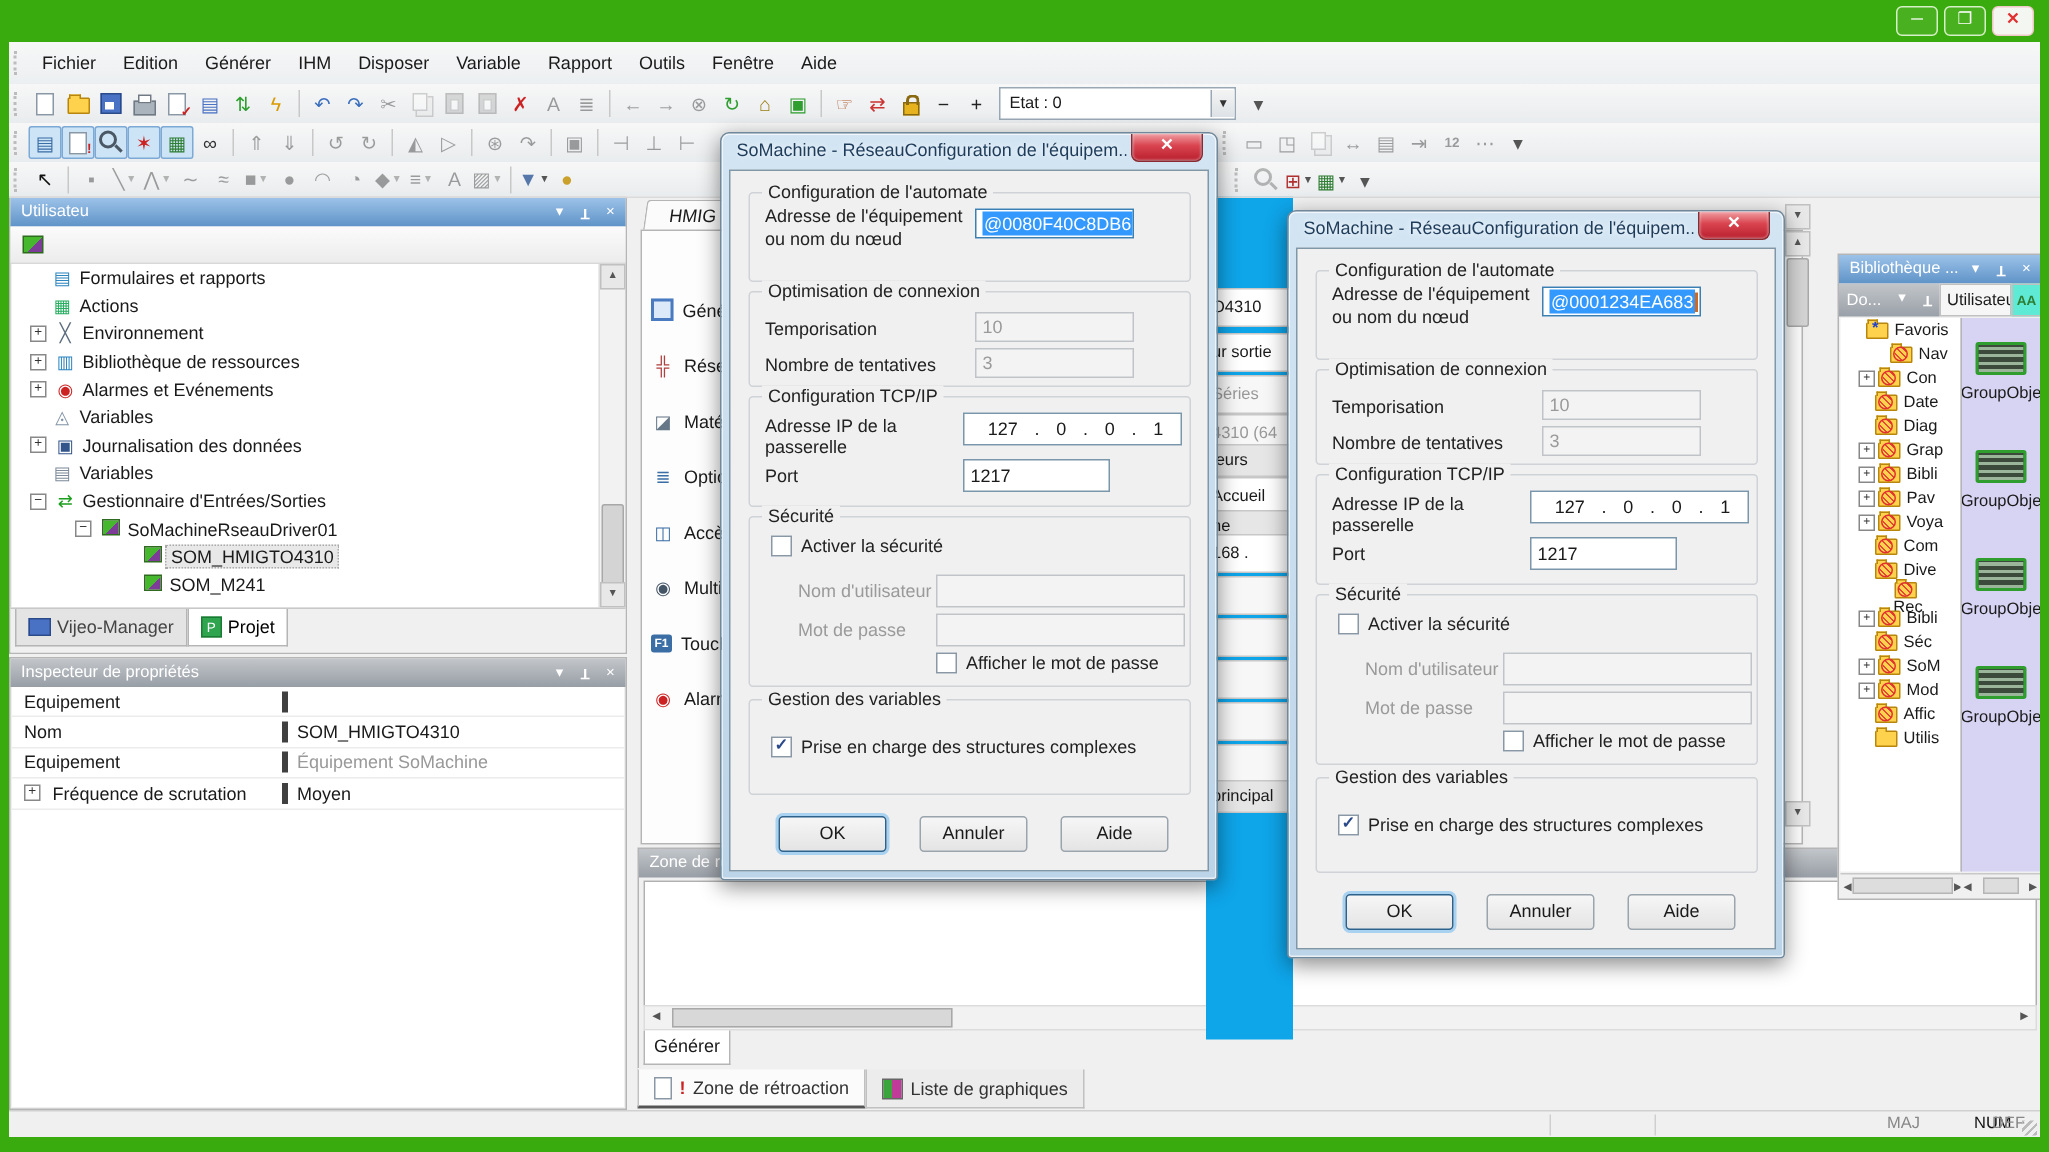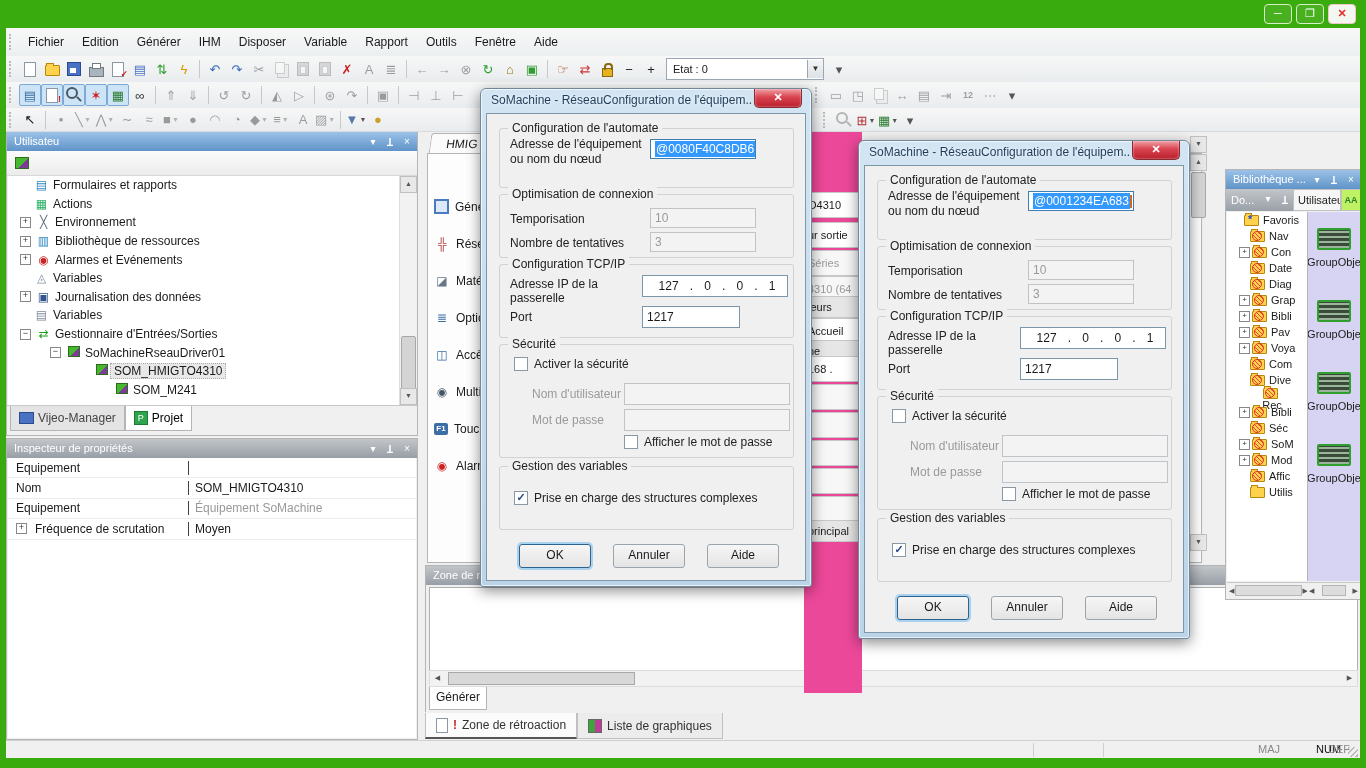--- a/index.html
+++ b/index.html
@@ -80,35 +80,35 @@
   .sthumb{position:absolute;left:1px;width:13px;background:#d4d4d4;border:1px solid #a8a8a8;border-radius:2px;}
   #navtabs{position:absolute;left:0;bottom:0;right:0;height:29px;background:#f0f0f0;border-top:1px solid #c8c8c8;display:flex;align-items:flex-start;padding-left:3px;}
   .ntab{height:24px;display:flex;align-items:center;gap:4px;padding:0 8px;font-size:12px;border:1px solid #b5b5b5;border-top:none;background:#e4e4e4;color:#444;}
   .ntab.active{background:#fff;color:#000;}
   .mon{display:inline-block;width:13px;height:10px;background:#4a72c4;border:1px solid #2a4a8a;}
   .prj{display:inline-block;width:12px;height:12px;background:#2ea44f;border:1px solid #1a7a34;color:#fff;font-size:9px;line-height:12px;text-align:center;}
   
   #inspector{left:6px;top:438px;width:410px;height:300px;border:1px solid #b5b5b5;}
   #propgrid{position:absolute;left:1px;top:19px;right:1px;bottom:1px;background:#fff;}
   .prow{height:19.4px;display:flex;border-bottom:1px solid #ececec;align-items:center;}
-  .pkey{width:172px;padding-left:8px;border-right:1px solid #404040;display:flex;align-items:center;gap:4px;}
+  .pkey{width:172px;padding-left:8px;border-right:4px solid #404040;display:flex;align-items:center;gap:4px;}
   .pval{flex:1;padding-left:6px;}
   .pval.muted{color:#999;}
   
   #center{left:425px;top:131px;width:797px;height:434px;background:#f0f0f0;}
   #doctab{position:absolute;left:5px;top:2px;width:62px;height:20px;background:#fbfbfb;border:1px solid #b5b5b5;border-bottom:none;
           border-radius:3px 3px 0 0;text-align:center;line-height:20px;font-size:12px;transform:skewX(-8deg);}
   #docbody{position:absolute;left:2px;top:22px;right:20px;bottom:2px;background:#fdfdfd;border:1px solid #b5b5b5;}
   #sidenav{position:absolute;left:6px;top:34px;width:70px;}
   .snitem{height:37px;display:flex;align-items:center;gap:6px;font-size:12px;white-space:nowrap;}
   .snic{width:16px;height:14px;display:flex;align-items:center;justify-content:center;font-size:12px;flex:0 0 auto;}
   .snic.gene{border:2px solid #4a7ac0;background:#dce9f8;width:11px;height:11px;}
   .snic.touch{background:#3a6ea5;color:#fff;font-size:8px;font-weight:bold;width:14px;height:12px;border-radius:2px;}
   
-  #fragments{position:absolute;left:804px;top:131px;width:58px;height:562px;z-index:3;background:#ec4899;}
+  #fragments{position:absolute;left:804px;top:131px;width:58px;height:562px;z-index:3;background:#0ea5e9;}
   .fragrow{position:absolute;left:0;width:100%;border:1px solid #c8c8c8;border-right:none;font-size:11px;
            display:flex;align-items:center;padding-left:3px;overflow:hidden;white-space:nowrap;}
   
   #feedback{left:425px;top:565px;width:935px;height:147px;border:1px solid #b5b5b5;}
   #fb-content{position:absolute;left:3px;top:21px;right:3px;height:82px;background:#fff;border:1px solid #b0b0b0;}
   #fb-hscroll{position:absolute;left:3px;right:3px;top:104px;height:15px;background:#f2f2f2;border:1px solid #dcdcdc;}
   .hbtn{position:absolute;top:0;width:15px;height:13px;font-size:7px;text-align:center;line-height:13px;color:#555;}
   #fb-thumb{position:absolute;left:18px;top:1px;width:185px;height:11px;background:#d8d8d8;border:1px solid #a8a8a8;}
   #fb-tab{position:absolute;left:3px;top:121px;width:56px;height:22px;background:#fff;border:1px solid #b5b5b5;border-top:none;
           font-size:12px;text-align:center;line-height:20px;}
@@ -117,21 +117,21 @@
   .btab{display:flex;align-items:center;gap:5px;padding:0 10px;font-size:12px;border:1px solid #c0c0c0;border-top:none;background:#ececec;color:#333;}
   .btab.active{background:#fbfbfb;border-bottom:2px solid #555;}
   .excl{color:#cc2222;font-weight:bold;}
   .icgrid{display:inline-block;width:12px;height:12px;background:
       linear-gradient(90deg,#3aa53a 50%,#c03a9a 50%);border:1px solid #666;}
   
   #library{left:1225px;top:131px;width:135px;height:429px;border:1px solid #b5b5b5;margin-top:38px;}
   #lib-sub{position:absolute;left:0;top:19px;right:0;height:22px;display:flex;}
   #lib-dock{width:62px;background:linear-gradient(#c2c6ca,#9aa0a8);color:#fff;font-size:11px;line-height:22px;padding-left:5px;position:relative;}
   #lib-tab{flex:1;background:#f6f6f6;border:1px solid #c0c0c0;font-size:11px;line-height:20px;padding-left:4px;overflow:hidden;white-space:nowrap;}
-  #lib-aa{width:18px;background:#bef264;border:1px solid #c0c0c0;font-size:9px;font-weight:bold;color:#2e7d32;text-align:center;line-height:20px;}
+  #lib-aa{width:18px;background:#5eead4;border:1px solid #c0c0c0;font-size:9px;font-weight:bold;color:#2e7d32;text-align:center;line-height:20px;}
   #libfolders{position:absolute;left:1px;top:42px;width:80px;bottom:18px;background:#fff;overflow:hidden;}
   .frow{height:16px;display:flex;align-items:center;font-size:11px;white-space:nowrap;}
   .fexp{width:9px;height:9px;border:1px solid #888;background:#fff;font-size:8px;line-height:7px;text-align:center;margin:0 2px 0 2px;flex:0 0 auto;color:#333;}
   .fexp-sp{width:13px;flex:0 0 auto;}
   .fold{display:inline-block;position:relative;width:13px;height:9px;background:#ffd24d;border:1px solid #b8860b;border-radius:1px;margin-right:4px;flex:0 0 auto;}
   .fold::before{content:"";position:absolute;top:-3px;left:0;width:5px;height:2px;background:#ffd24d;border:1px solid #b8860b;border-bottom:none;}
   .fold.no::after{content:"";position:absolute;left:1px;top:-1px;width:8px;height:8px;border:1px solid #e03030;border-radius:50%;
       background:repeating-linear-gradient(45deg,rgba(224,48,48,.85) 0 1px,transparent 1px 3px);}
   .fold.fav::after{content:"*";position:absolute;left:3px;top:-3px;color:#2244cc;font-size:11px;font-weight:bold;}
   #libitems{position:absolute;left:81px;top:42px;right:1px;bottom:18px;background:#d7d3f3;overflow:hidden;border-left:1px solid #b5b5b5;}
@@ -537,21 +537,21 @@
         <div class="trow" style="padding-left: 42px;">
           <span class="texp">−</span>
           <span class="tico"><span class="cube sm"></span></span>
           <span class="tlabel">SoMachineRseauDriver01</span>
         </div>
         <div class="trow sel" style="padding-left: 72px;">
           <span class="texp-sp"></span>
           <span class="tico"><span class="cube sm"></span></span>
           <span class="tlabel">SOM_HMIGTO4310</span>
         </div>
-        <div class="trow" style="padding-left: 92px;">
+        <div class="trow" style="padding-left: 72px;">
           <span class="texp-sp"></span>
           <span class="tico"><span class="cube sm"></span></span>
           <span class="tlabel">SOM_M241</span>
         </div>
       </div>
     <div class="vscroll">
       <span class="sbtn" style="top:0">▲</span>
       <span class="sthumb" style="top:160px;height:56px"></span>
       <span class="sbtn" style="bottom:0">▼</span>
     </div>
@@ -718,21 +718,21 @@
       </div>
       <div id="lib-tab">Utilisateu</div>
       <div id="lib-aa">AA</div>
     </div>
     <div id="libfolders">
         <div class="frow" style="padding-left: 4px; text-align: center;">
           <span class="fexp-sp"></span>
           <span class="fold fav"></span>
           <span>Favoris</span>
         </div>
-        <div class="frow" style="padding-left: 10px;">
+        <div class="frow" style="padding-left: 20px;">
           <span class="fexp-sp"></span>
           <span class="fold no"></span>
           <span>Nav</span>
         </div>
         <div class="frow" style="padding-left: 10px;">
           <span class="fexp">+</span>
           <span class="fold no"></span>
           <span>Con</span>
         </div>
         <div class="frow" style="padding-left: 10px;">

